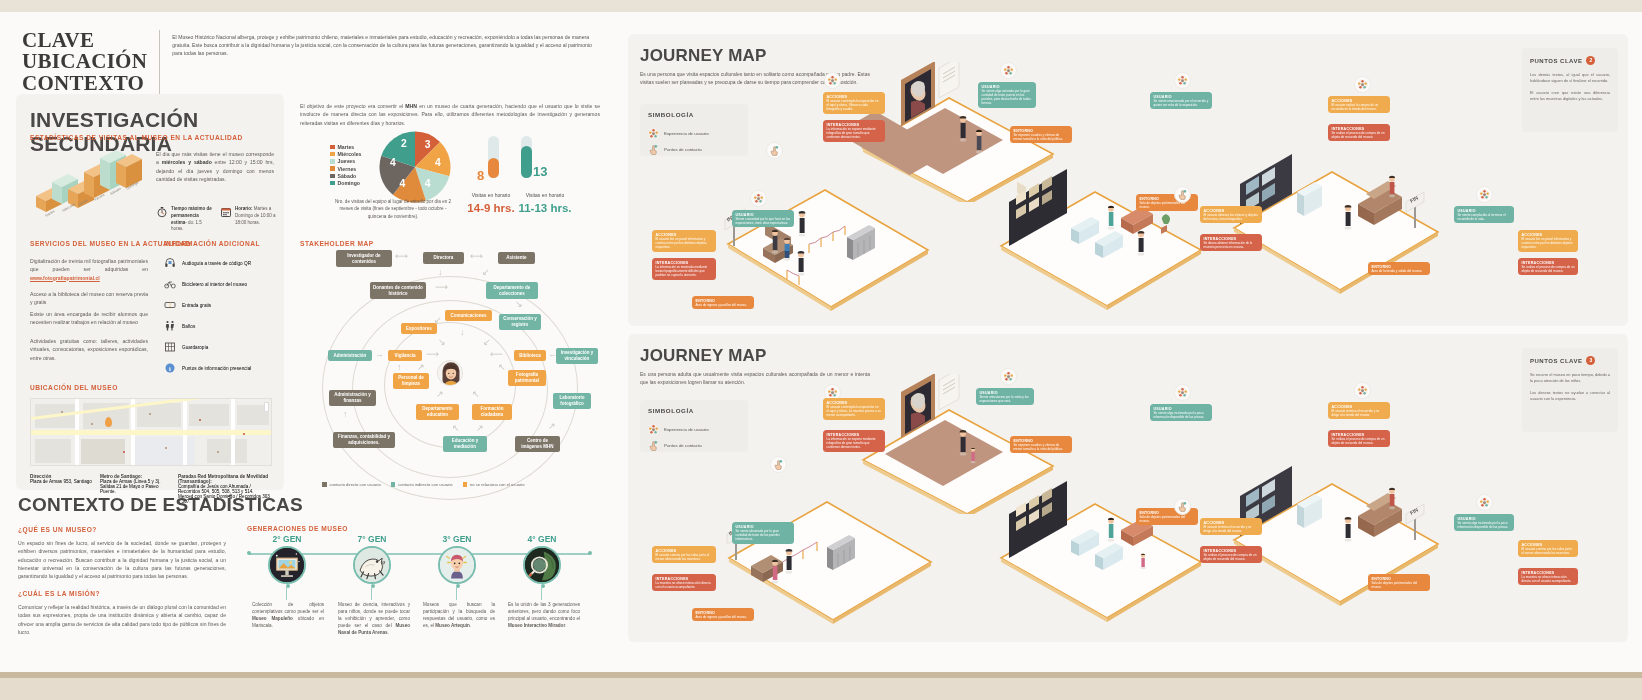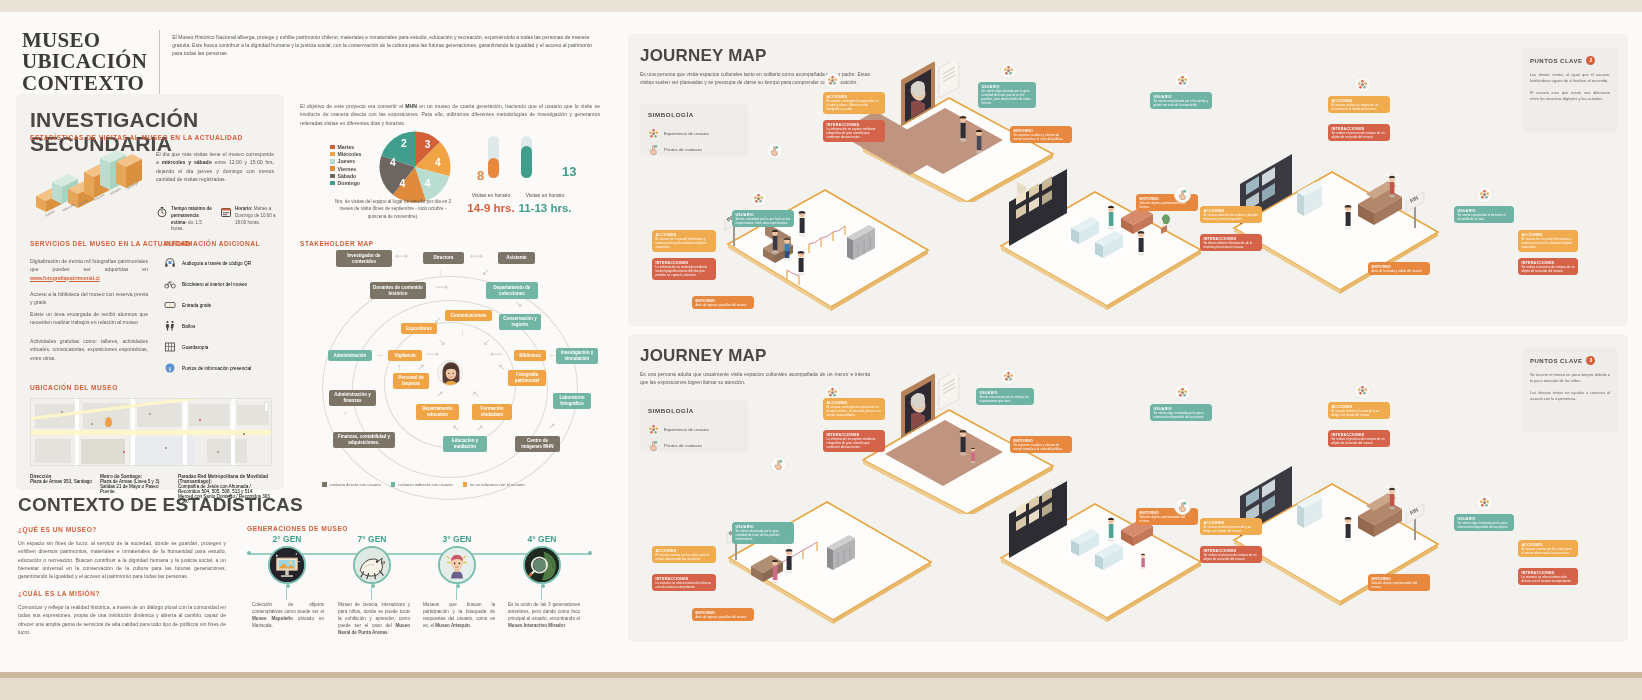--- a/index.html
+++ b/index.html
@@ -140,21 +140,21 @@
 </head>
 <body>
 
 <div class="edge-top"></div>
 <div class="poster">
 
   <div class="left">
 
     <div class="brand">
       <div class="brand-name">
-        <div>MUSEO</div>
+        <div>CLAVE</div>
         <div>UBICACIÓN</div>
         <div>CONTEXTO</div>
       </div>
       <div class="brand-desc">El Museo Histórico Nacional alberga, protege y exhibe patrimonio chileno, materiales e inmateriales para estudio, educación y recreación, exponiéndolo a todas las personas de manera gratuita. Este busca contribuir a la dignidad humana y la justicia social, con la conservación de la cultura para las futuras generaciones, garantizando la igualdad y el acceso al patrimonio para todas las personas.</div>
     </div>
 
     <div class="panel" id="sec-panel">
       <h2 class="sec" style="position:absolute;left:14px;top:14px;">INVESTIGACIÓN SECUNDARIA</h2>
 
       <h3 class="sub" style="position:absolute;left:14px;top:40px;">ESTADÍSTICAS DE VISITAS AL MUSEO EN LA ACTUALIDAD</h3>
@@ -385,21 +385,21 @@
       </g>
     </svg>
 
     <p class="body" style="position:absolute;left:330px;top:186px;width:126px;text-align:center;font-size:4.6px;">Nro. de visitas del equipo al lugar de estudio por día en 2 meses de visita (fines de septiembre - todo octubre - quincena de noviembre).</p>
 
     <div class="tube tube-bg" style="left:488px;top:124px;height:42px;"></div>
     <div class="tube" style="left:488px;top:146px;height:20px;background:#e8883f;"></div>
     <div class="tube tube-bg" style="left:521px;top:124px;height:42px;"></div>
     <div class="tube" style="left:521px;top:134px;height:32px;background:#3f9e8c;"></div>
     <div class="bignum" style="left:477px;top:156px;color:#e8883f;">8</div>
-    <div class="bignum" style="left:533px;top:152px;color:#3f9e8c;margin-left:29px;">13</div>
+    <div class="bignum" style="left:533px;top:152px;color:#3f9e8c;">13</div>
     <div class="hrlabel" style="left:464px;top:180px;width:54px;text-align:center;">Visitas en horario</div>
     <div class="hrlabel" style="left:518px;top:180px;width:54px;text-align:center;">Visitas en horario</div>
     <div class="hrbig" style="left:464px;top:190px;width:54px;text-align:center;color:#d4603a;"><span>14-9 hrs.</span></div>
     <div class="hrbig" style="left:518px;top:190px;width:54px;text-align:center;color:#3f9e8c;"><span>11-13 hrs.</span></div>
 
     <h3 class="sub" style="position:absolute;left:300px;top:228px;">STAKEHOLDER MAP</h3>
 
     <div style="position:absolute;left:300px;top:238px;width:300px;height:255px;">
 
       <div class="ring" style="left:22px;top:26px;width:256px;height:224px;"></div>

